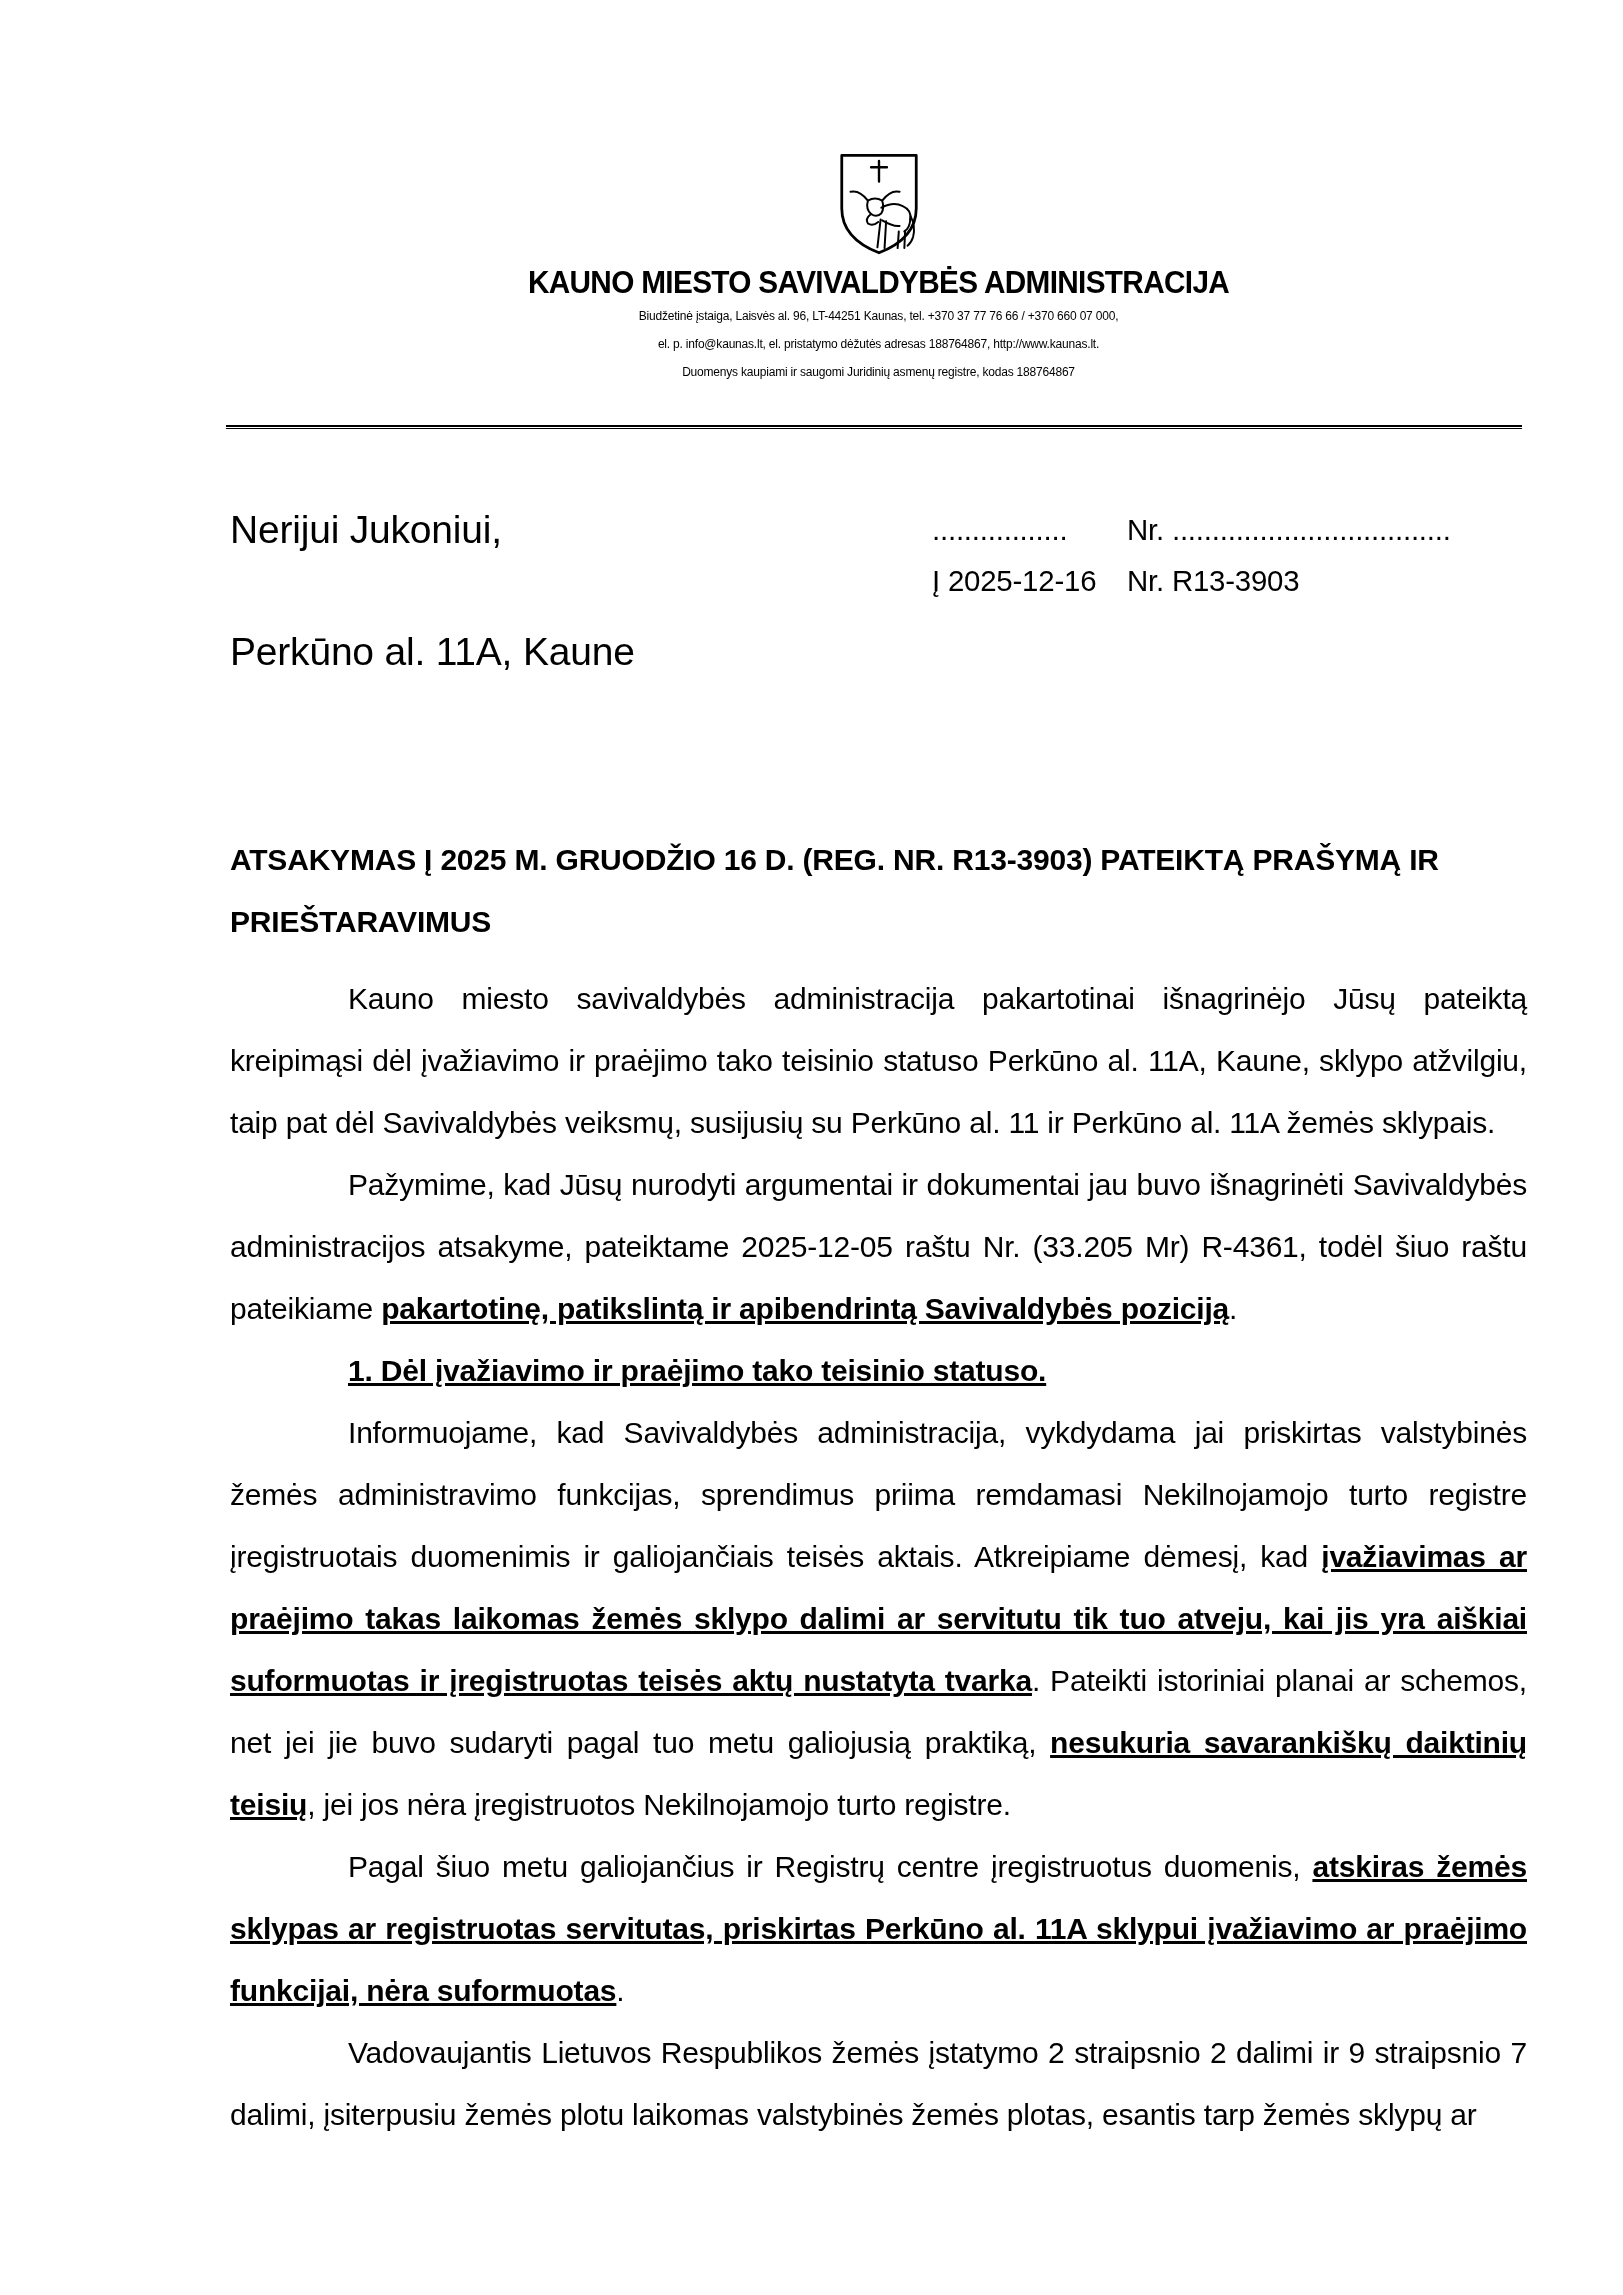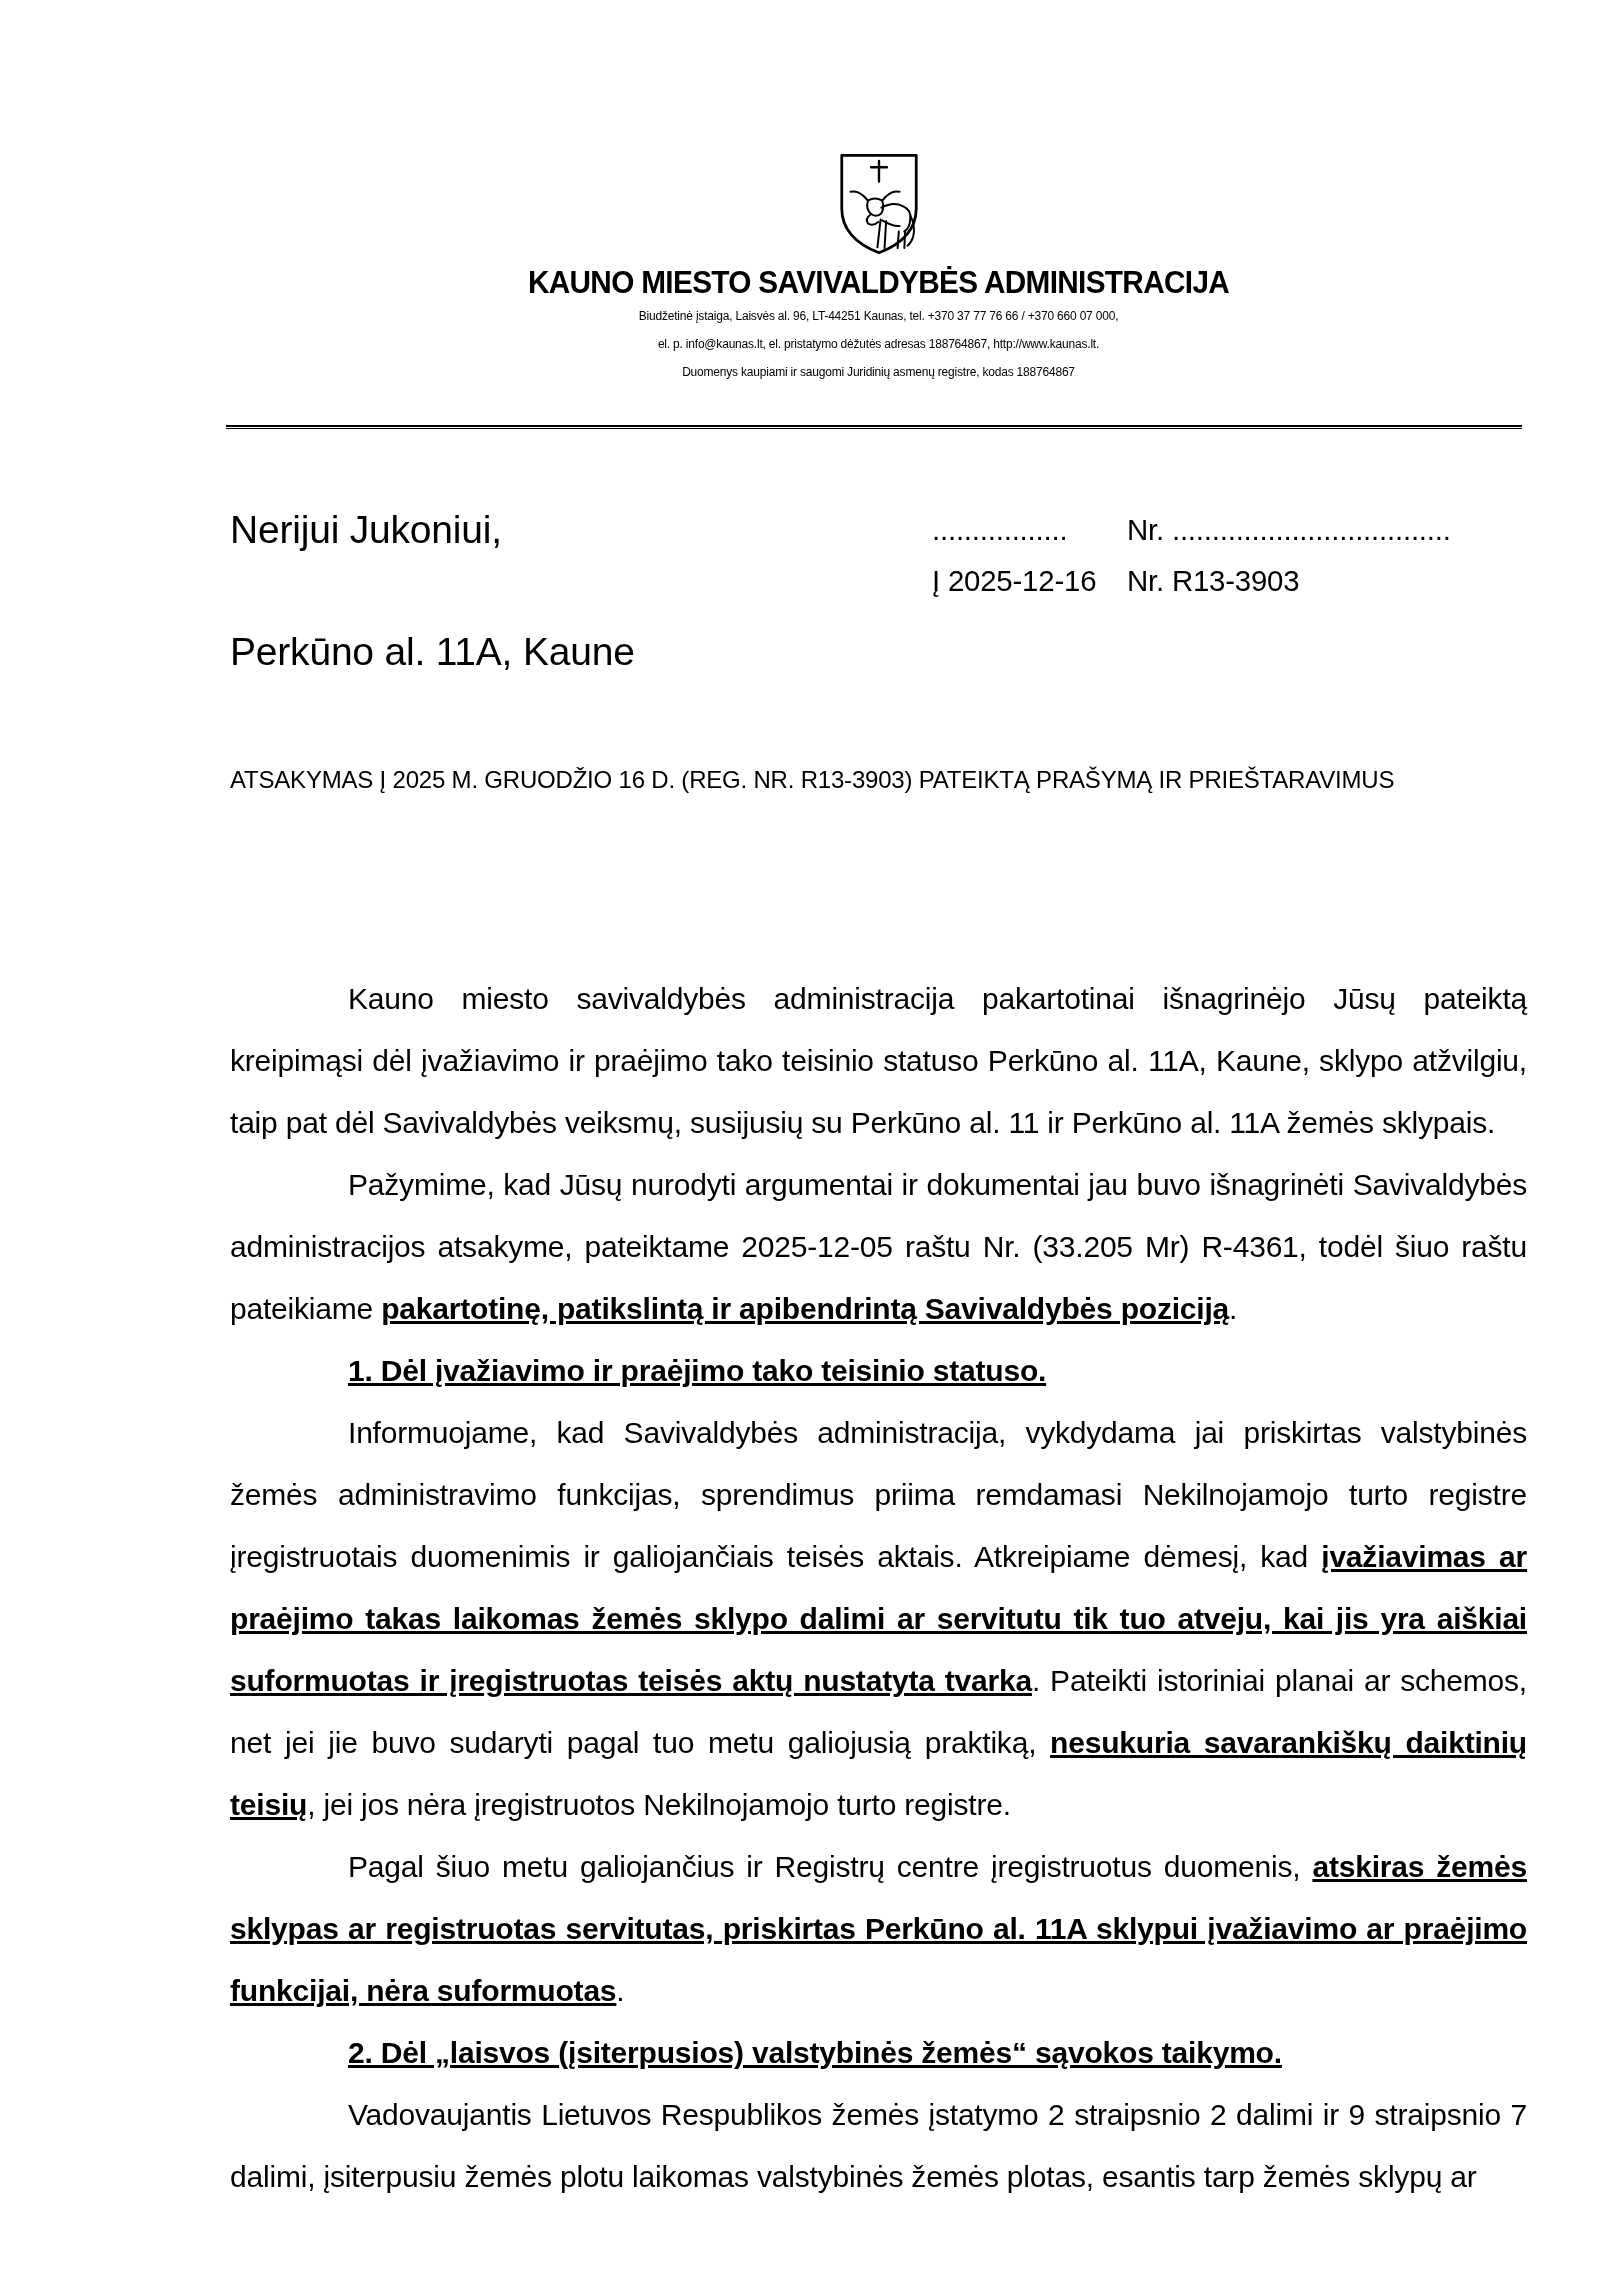--- a/index.html
+++ b/index.html
@@ -44,22 +44,22 @@
   .recipient .rline { line-height:38px; }
   .recipient .rline + .rline { margin-top:84px; }
   .refblock {
     position:absolute; left:932px; top:486px; width:589px;
     font-size:29.4px; letter-spacing:-0.2px;
   }
   .refrow { display:grid; grid-template-columns:195px auto; line-height:38px; }
   .refrow + .refrow { margin-top:13px; }
   
   .subject {
-    position:absolute; left:230px; top:724px; width:1299px;
-    font-weight:normal; font-size:24px; line-height:62px;
+    position:absolute; left:230px; top:804px; width:1299px;
+    font-weight:bold; font-size:30px; line-height:62px;
     letter-spacing:-0.2px;
   }
   
   .bodytext {
     position:absolute; left:230px; top:943px; width:1297px;
     font-size:30px; line-height:62px; letter-spacing:-0.2px;
   }
   .bp { margin:0; text-indent:118px; text-align:justify; }
   .bp b { font-weight:bold;text-decoration:underline; }
 </style>
@@ -111,18 +111,17 @@
   </div>
 
   <div class="subject">ATSAKYMAS Į 2025 M. GRUODŽIO 16 D. (REG. NR. R13-3903) PATEIKTĄ PRAŠYMĄ IR PRIEŠTARAVIMUS</div>
 
   <div class="bodytext">
       <p class="bp"><span>Kauno miesto savivaldybės administracija pakartotinai išnagrinėjo Jūsų pateiktą kreipimąsi dėl įvažiavimo ir praėjimo tako teisinio statuso Perkūno al. 11A, Kaune, sklypo atžvilgiu, taip pat dėl Savivaldybės veiksmų, susijusių su Perkūno al. 11 ir Perkūno al. 11A žemės sklypais.</span></p>
       <p class="bp"><span>Pažymime, kad Jūsų nurodyti argumentai ir dokumentai jau buvo išnagrinėti Savivaldybės administracijos atsakyme, pateiktame 2025-12-05 raštu Nr. (33.205 Mr) R-4361, todėl šiuo raštu pateikiame </span><b>pakartotinę, patikslintą ir apibendrintą Savivaldybės poziciją</b><span>.</span></p>
       <p class="bp"><b>1. Dėl įvažiavimo ir praėjimo tako teisinio statuso.</b></p>
       <p class="bp"><span>Informuojame, kad Savivaldybės administracija, vykdydama jai priskirtas valstybinės žemės administravimo funkcijas, sprendimus priima remdamasi Nekilnojamojo turto registre įregistruotais duomenimis ir galiojančiais teisės aktais. Atkreipiame dėmesį, kad </span><b>įvažiavimas ar praėjimo takas laikomas žemės sklypo dalimi ar servitutu tik tuo atveju, kai jis yra aiškiai suformuotas ir įregistruotas teisės aktų nustatyta tvarka</b><span>. Pateikti istoriniai planai ar schemos, net jei jie buvo sudaryti pagal tuo metu galiojusią praktiką, </span><b>nesukuria savarankiškų daiktinių teisių</b><span>, jei jos nėra įregistruotos Nekilnojamojo turto registre.</span></p>
       <p class="bp"><span>Pagal šiuo metu galiojančius ir Registrų centre įregistruotus duomenis, </span><b>atskiras žemės sklypas ar registruotas servitutas, priskirtas Perkūno al. 11A sklypui įvažiavimo ar praėjimo funkcijai, nėra suformuotas</b><span>.</span></p>
-      <p class="bp"><b>2. Dėl „laisvos (įsiterpusios) valstybinės žemės“ sąvokos taikymo.</b></p>
       <p class="bp"><span>Vadovaujantis Lietuvos Respublikos žemės įstatymo 2 straipsnio 2 dalimi ir 9 straipsnio 7 dalimi, įsiterpusiu žemės plotu laikomas valstybinės žemės plotas, esantis tarp žemės sklypų ar</span></p>
     </div>
 
 </div>
 
 
 </body></html>

